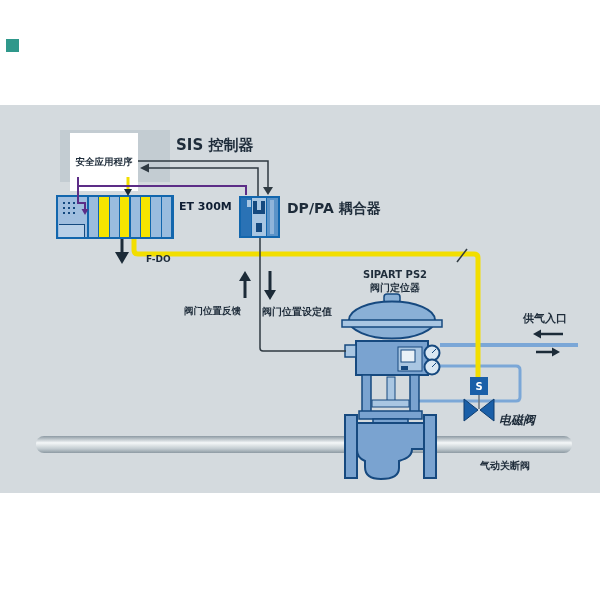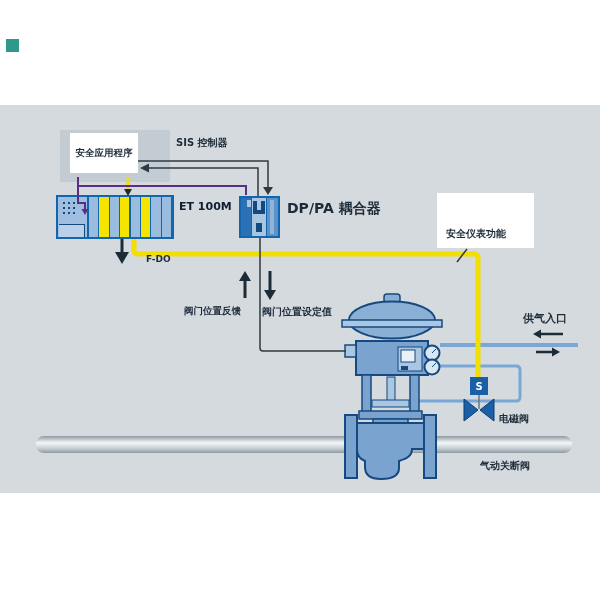--- a/index.html
+++ b/index.html
@@ -2,21 +2,21 @@
 <html><head>
 <meta charset="utf-8">
 <style>
   html,body{margin:0;padding:0;background:#fff;}
   #canvas{position:relative;width:600px;height:600px;background:#ffffff;overflow:hidden;
           font-family:"DejaVu Sans","Liberation Sans",sans-serif;}
   .abs{position:absolute;}
   #gray-band{left:0;top:105px;width:600px;height:388px;background:#d4dade;}
   #corner-mark{left:6px;top:39px;width:13px;height:13px;background:#2f988b;}
   #sis-box{left:60px;top:130px;width:110px;height:52px;background:#c3ccd2;}
-  #app-box{left:70px;top:133px;width:68px;height:40px;background:#ffffff;
+  #app-box{left:70px;top:133px;width:68px;height:58px;background:#ffffff;
            display:flex;align-items:center;justify-content:center;}
   #app-box span{font-size:9.5px;font-weight:bold;color:#1e2c3a;}
   #sif-box{left:437px;top:193px;width:97px;height:55px;background:#ffffff;}
   #sif-box span{position:absolute;left:9px;bottom:7px;font-size:10px;font-weight:bold;color:#1e2c3a;white-space:nowrap;}
   
   #rack{left:56px;top:195px;width:118px;height:44px;background:#1266ad;}
   #rack .ps{position:absolute;left:2px;top:2px;width:29px;height:40px;background:#a0bedf;}
   #rack .ps .dots{position:absolute;left:5px;top:5px;width:2px;height:2px;background:#14497f;
       box-shadow:5px 0 #14497f,10px 0 #14497f,0 5px #14497f,5px 5px #14497f,10px 5px #14497f,0 10px #14497f,5px 10px #14497f,10px 10px #14497f;}
   #rack .ps .sub{position:absolute;left:1px;top:27px;width:25px;height:12px;background:#b9d0e8;border-top:1px solid #14497f;border-right:1px solid #14497f;}
@@ -32,46 +32,43 @@
   #coupler .m2 .b3{position:absolute;left:4px;top:12px;width:6px;height:4px;background:#14497f;}
   #coupler .m2 .b4{position:absolute;left:4px;top:25px;width:6px;height:9px;background:#14497f;}
   #coupler .m3{position:absolute;left:28px;top:2px;width:11px;height:38px;background:#5b93c8;}
   #coupler .m3 .s{position:absolute;left:3px;top:2px;width:4px;height:34px;background:#8fb4da;}
   
   #s-box{left:470px;top:377px;width:18px;height:18px;background:#1a5fa8;
          display:flex;align-items:center;justify-content:center;}
   #s-box span{color:#fff;font-size:10px;font-weight:bold;}
   
   .lbl{position:absolute;font-weight:bold;color:#1e2c3a;white-space:nowrap;}
-  #lbl-sis{left:176px;top:136px;font-size:10px;}
+  #lbl-sis{left:176px;top:136px;font-size:15px;}
   #lbl-et{left:179px;top:200px;font-size:11px;color:#0f1e33;}
   #lbl-dppa{left:287px;top:200px;font-size:14px;}
   #lbl-fdo{left:146px;top:254px;font-size:9px;}
   #lbl-fb{left:184px;top:305px;font-size:9.5px;}
   #lbl-sp{left:262px;top:305px;font-size:10px;}
   #lbl-sipart{left:358px;top:268px;width:74px;text-align:center;font-size:10px;line-height:13px;}
   #lbl-air{left:523px;top:311px;font-size:11px;}
-  #lbl-sol{left:499px;top:412px;font-size:10px;}
+  #lbl-sol{left:499px;top:412px;font-size:12px;font-style:italic;}
   #lbl-shut{left:480px;top:459px;font-size:10px;}
   svg{position:absolute;left:0;top:0;}
 </style>
 </head>
 <body>
 
 <div id="canvas">
 
   <div id="gray-band" class="abs"></div>
   <div id="corner-mark" class="abs"></div>
 
   <div id="sis-box" class="abs"></div>
   <div id="app-box" class="abs">
     <span>安全应用程序</span>
-  </div>
-  <div id="sif-box" class="abs">
-    <span>安全仪表功能</span>
   </div>
 
   <div id="rack" class="abs">
     <div class="ps">
       <div class="dots"></div>
       <div class="sub"></div>
     </div>
     <div class="slot" style="left:33px"></div>
     <div class="slot f" style="left:43.4px"></div>
     <div class="slot" style="left:53.8px"></div>
@@ -175,22 +172,26 @@
       <polygon points="464,399 464,421 478,410"></polygon>
       <polygon points="494,399 494,421 480,410"></polygon>
     </g>
   </svg>
 
   <div id="s-box" class="abs">
     <span>S</span>
   </div>
 
   <div id="lbl-sis" class="lbl">SIS 控制器</div>
-  <div id="lbl-et" class="lbl">ET 100M</div>
+  <div id="lbl-et" class="lbl">ET 300M</div>
   <div id="lbl-dppa" class="lbl">DP/PA 耦合器</div>
   <div id="lbl-fdo" class="lbl">F-DO</div>
   <div id="lbl-fb" class="lbl">阀门位置反馈</div>
   <div id="lbl-sp" class="lbl">阀门位置设定值</div>
+  <div id="lbl-sipart" class="lbl">
+    <div>SIPART PS2</div>
+    <div>阀门定位器</div>
+  </div>
   <div id="lbl-air" class="lbl">供气入口</div>
   <div id="lbl-sol" class="lbl">电磁阀</div>
   <div id="lbl-shut" class="lbl">气动关断阀</div>
 
 </div>
 
 </body></html>

